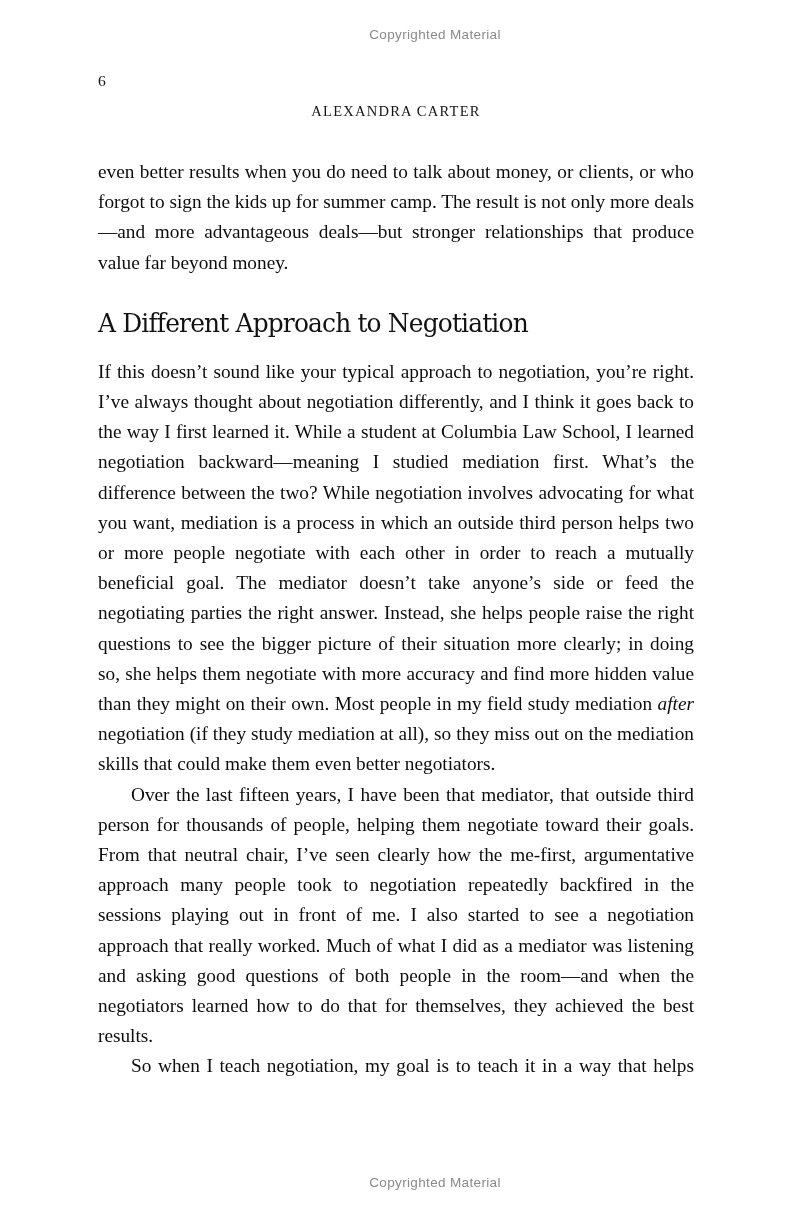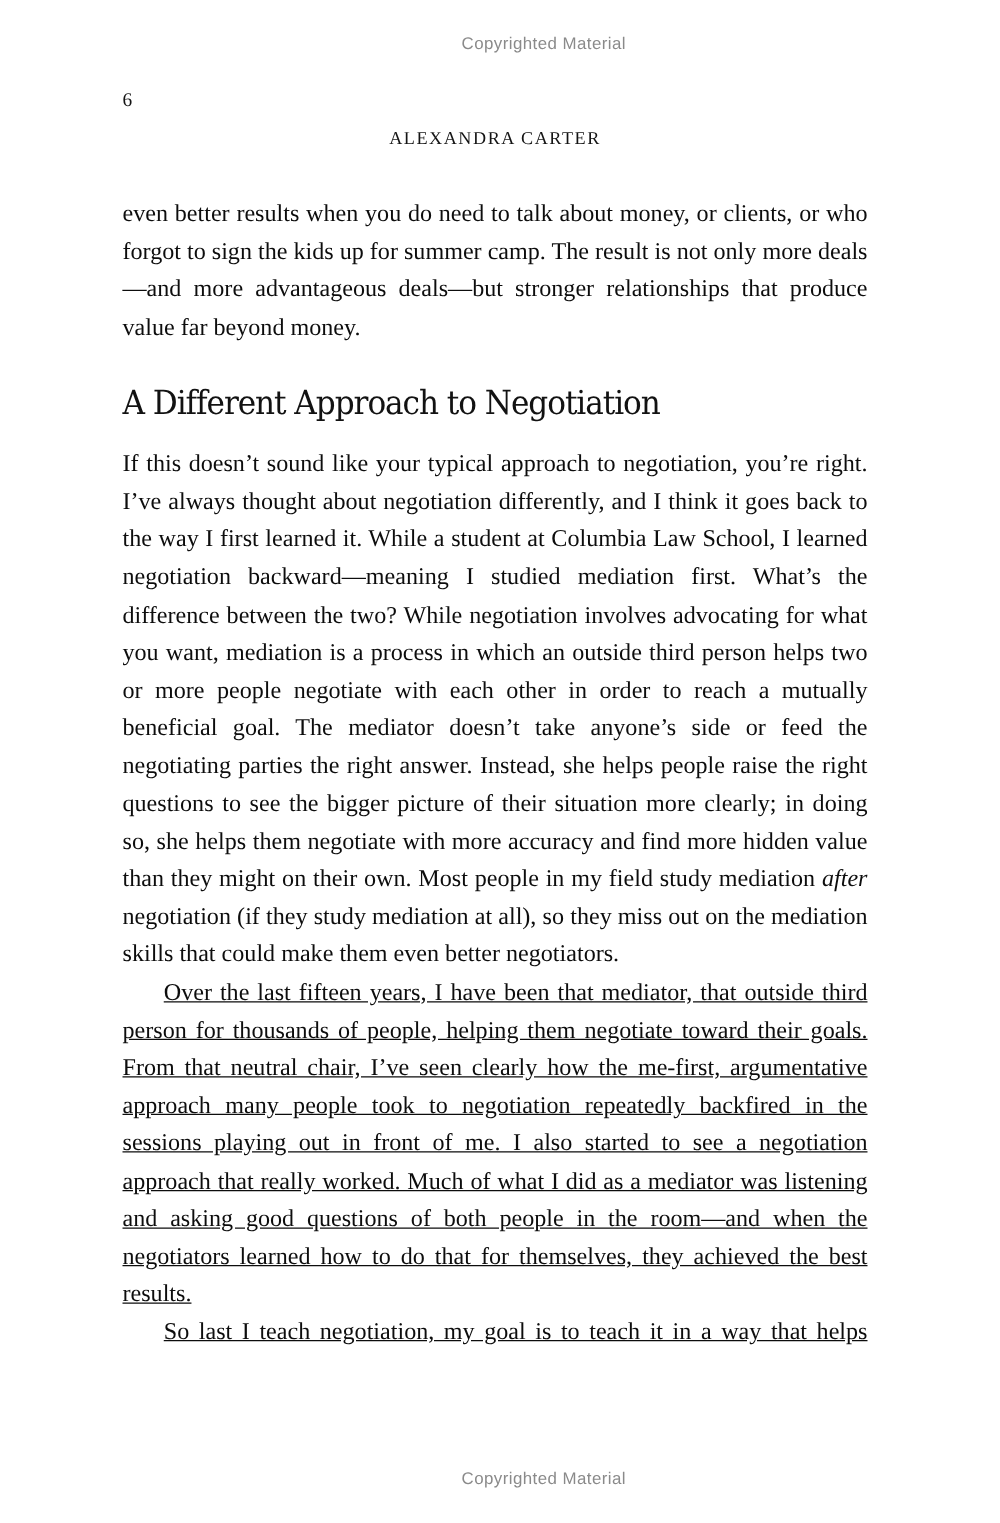--- a/index.html
+++ b/index.html
@@ -83,21 +83,20 @@
     margin: 0;
     font-size: 19.3px;
     line-height: 30.2px;
     text-align: justify;
     text-justify: inter-word;
     color: #0d0d0d;
     hyphens: none;
   }
   p.body.indent {
     text-indent: 33px;
-    text-decoration: underline;
   }
 
   
   p.body.force-just {
     text-align-last: justify;
   }
 
   .section-heading {
     margin: 0;
     font-family: "DejaVu Serif", "Liberation Serif", serif;
@@ -135,19 +134,19 @@
     <div class="gap-before-heading"></div>
 
     <h2 class="section-heading">A Different Approach to Negotiation</h2>
 
     <div class="gap-after-heading"></div>
 
     <p class="body"><span>If this doesn’t sound like your typical approach to negotiation, you’re right. I’ve always thought about negotiation differently, and I think it goes back to the way I first learned it. While a student at Columbia Law School, I learned negotiation backward—meaning I studied mediation first. What’s the difference between the two? While negotiation involves advocating for what you want, mediation is a process in which an outside third person helps two or more people negotiate with each other in order to reach a mutually beneficial goal. The mediator doesn’t take anyone’s side or feed the negotiating parties the right answer. Instead, she helps people raise the right questions to see the bigger picture of their situation more clearly; in doing so, she helps them negotiate with more accuracy and find more hidden value than they might on their own. Most people in my field study mediation </span><em>after</em><span> negotiation (if they study mediation at all), so they miss out on the mediation skills that could make them even better negotiators.</span></p>
 
     <p class="body indent">Over the last fifteen years, I have been that mediator, that outside third person for thousands of people, helping them negotiate toward their goals. From that neutral chair, I’ve seen clearly how the me-first, argumentative approach many people took to negotiation repeatedly backfired in the sessions playing out in front of me. I also started to see a negotiation approach that really worked. Much of what I did as a mediator was listening and asking good questions of both people in the room—and when the negotiators learned how to do that for themselves, they achieved the best results.</p>
 
-    <p class="body indent force-just">So last I teach negotiation, my goal is to teach it in a way that helps</p>
+    <p class="body indent force-just">So when I teach negotiation, my goal is to teach it in a way that helps</p>
 
   </div>
 
   <div class="watermark watermark-bottom">Copyrighted Material</div>
 
 </div>
 
 </body></html>

